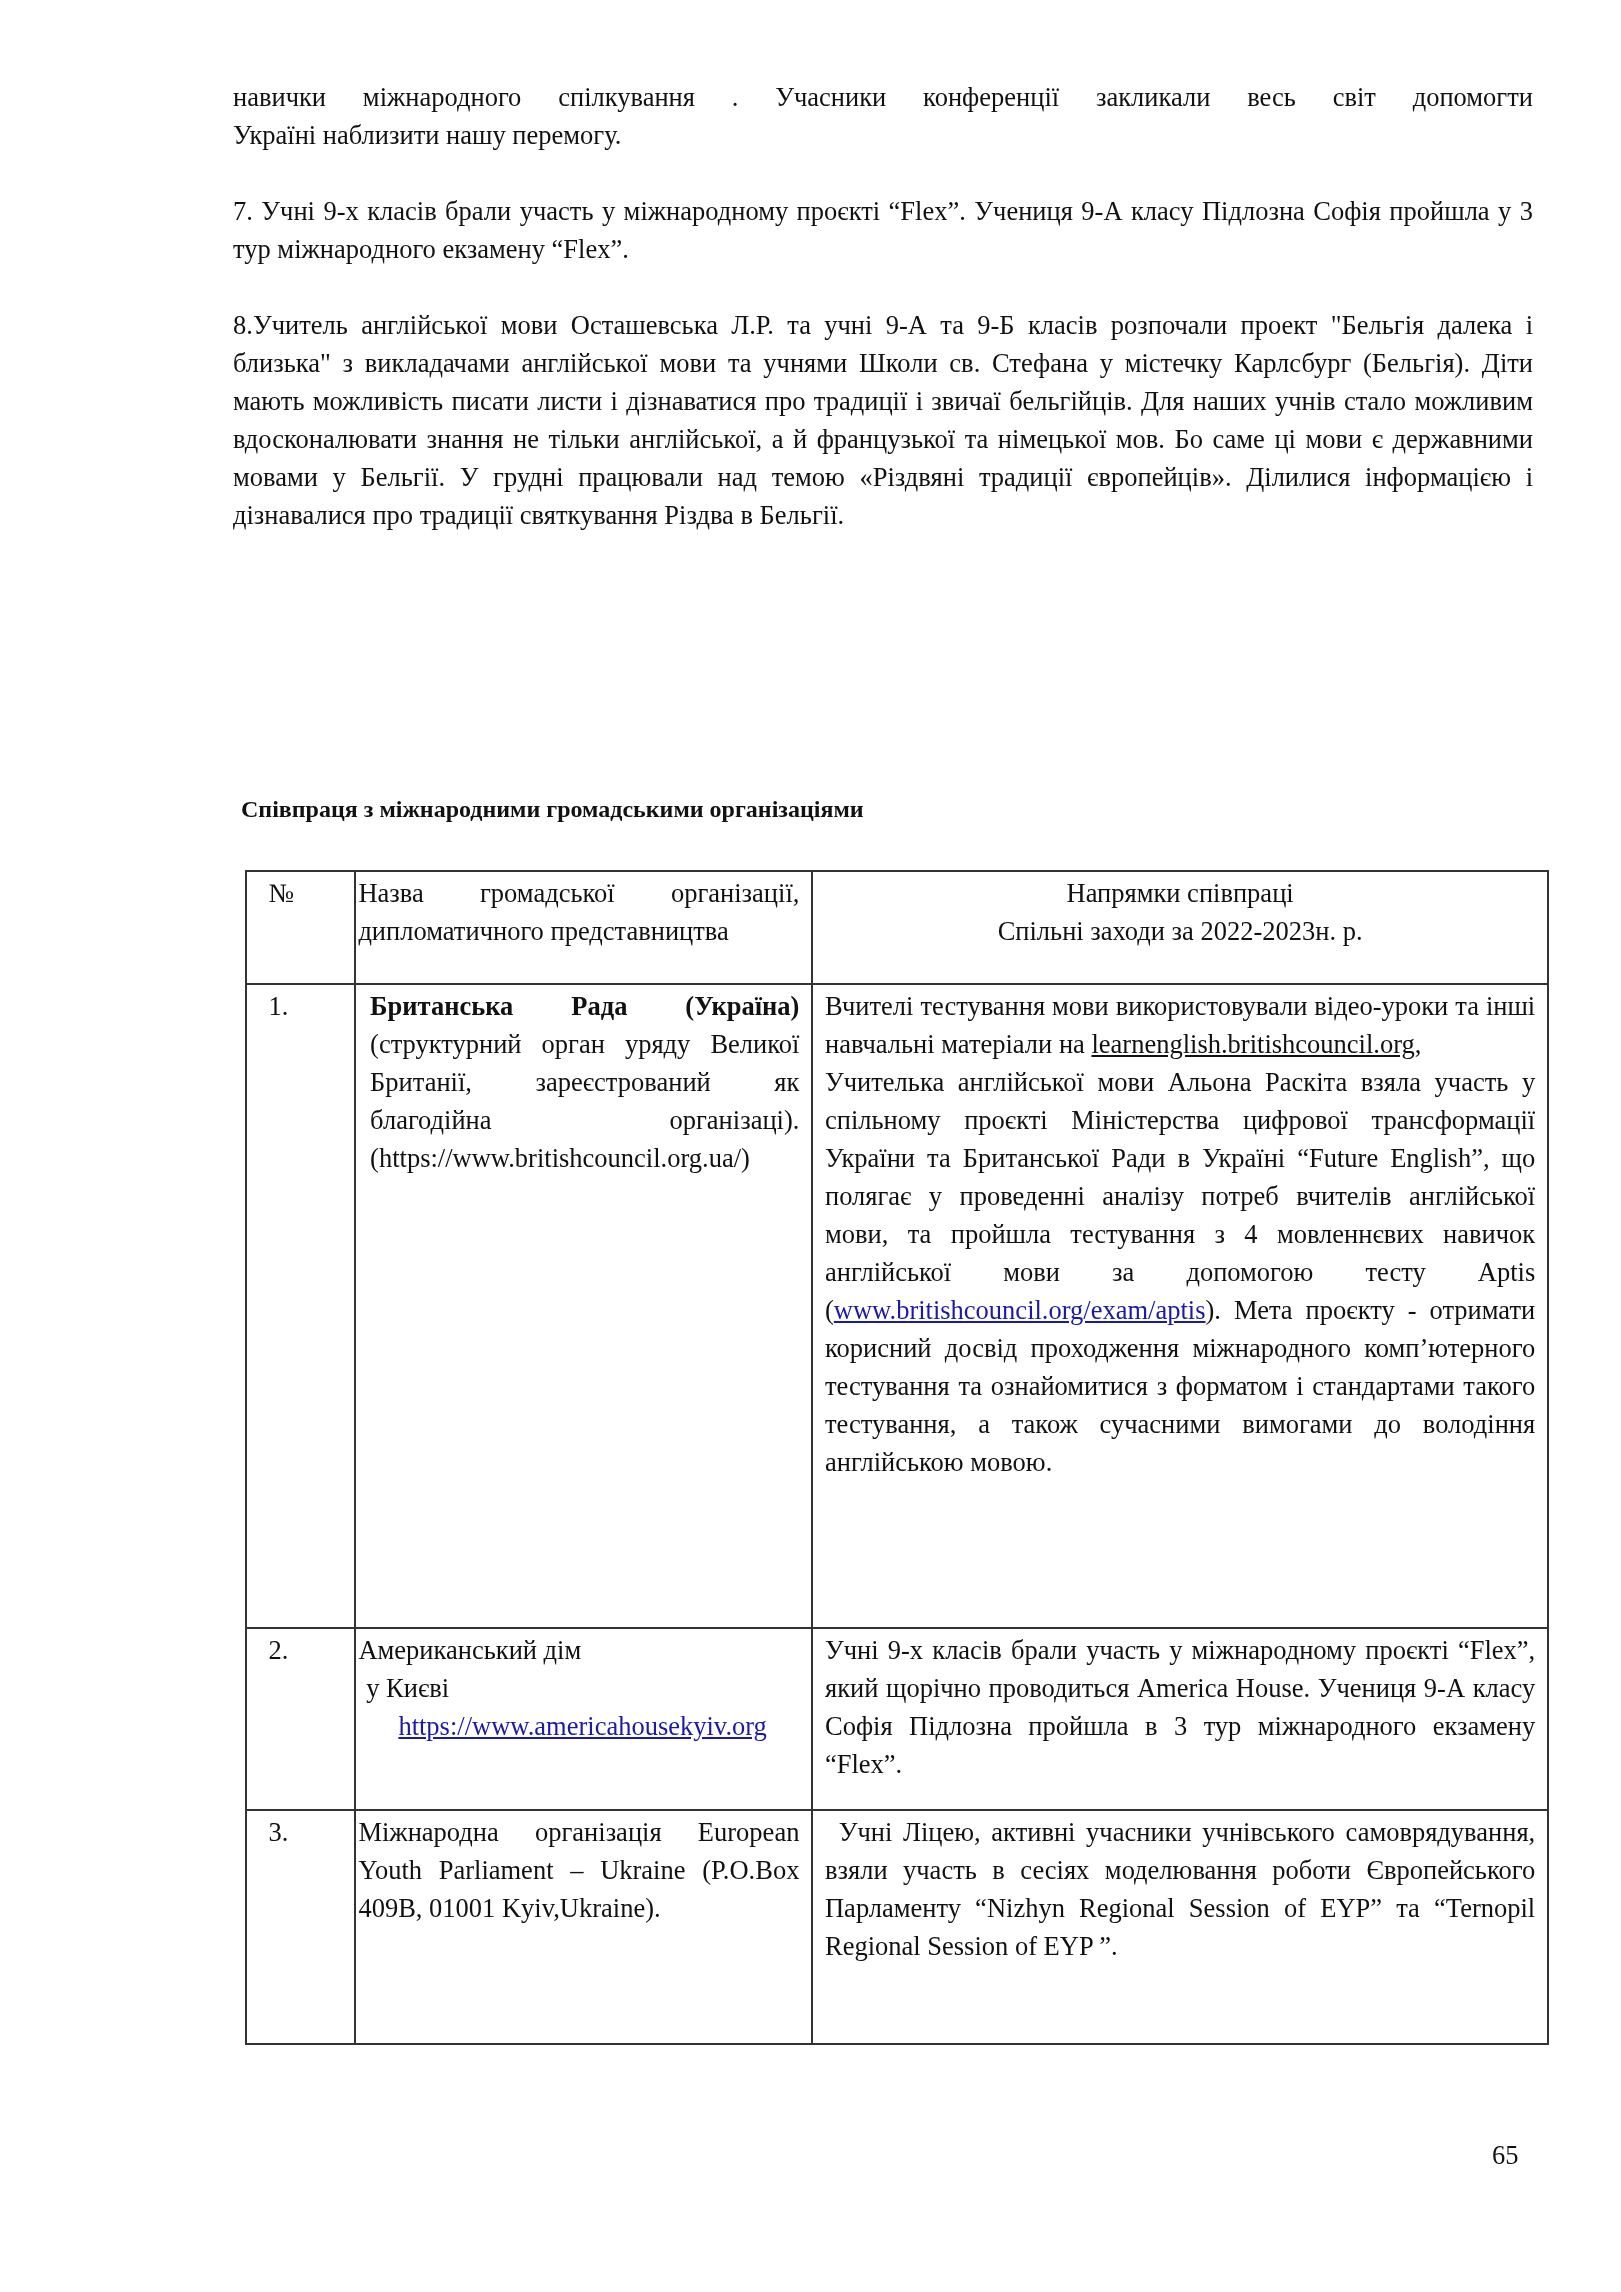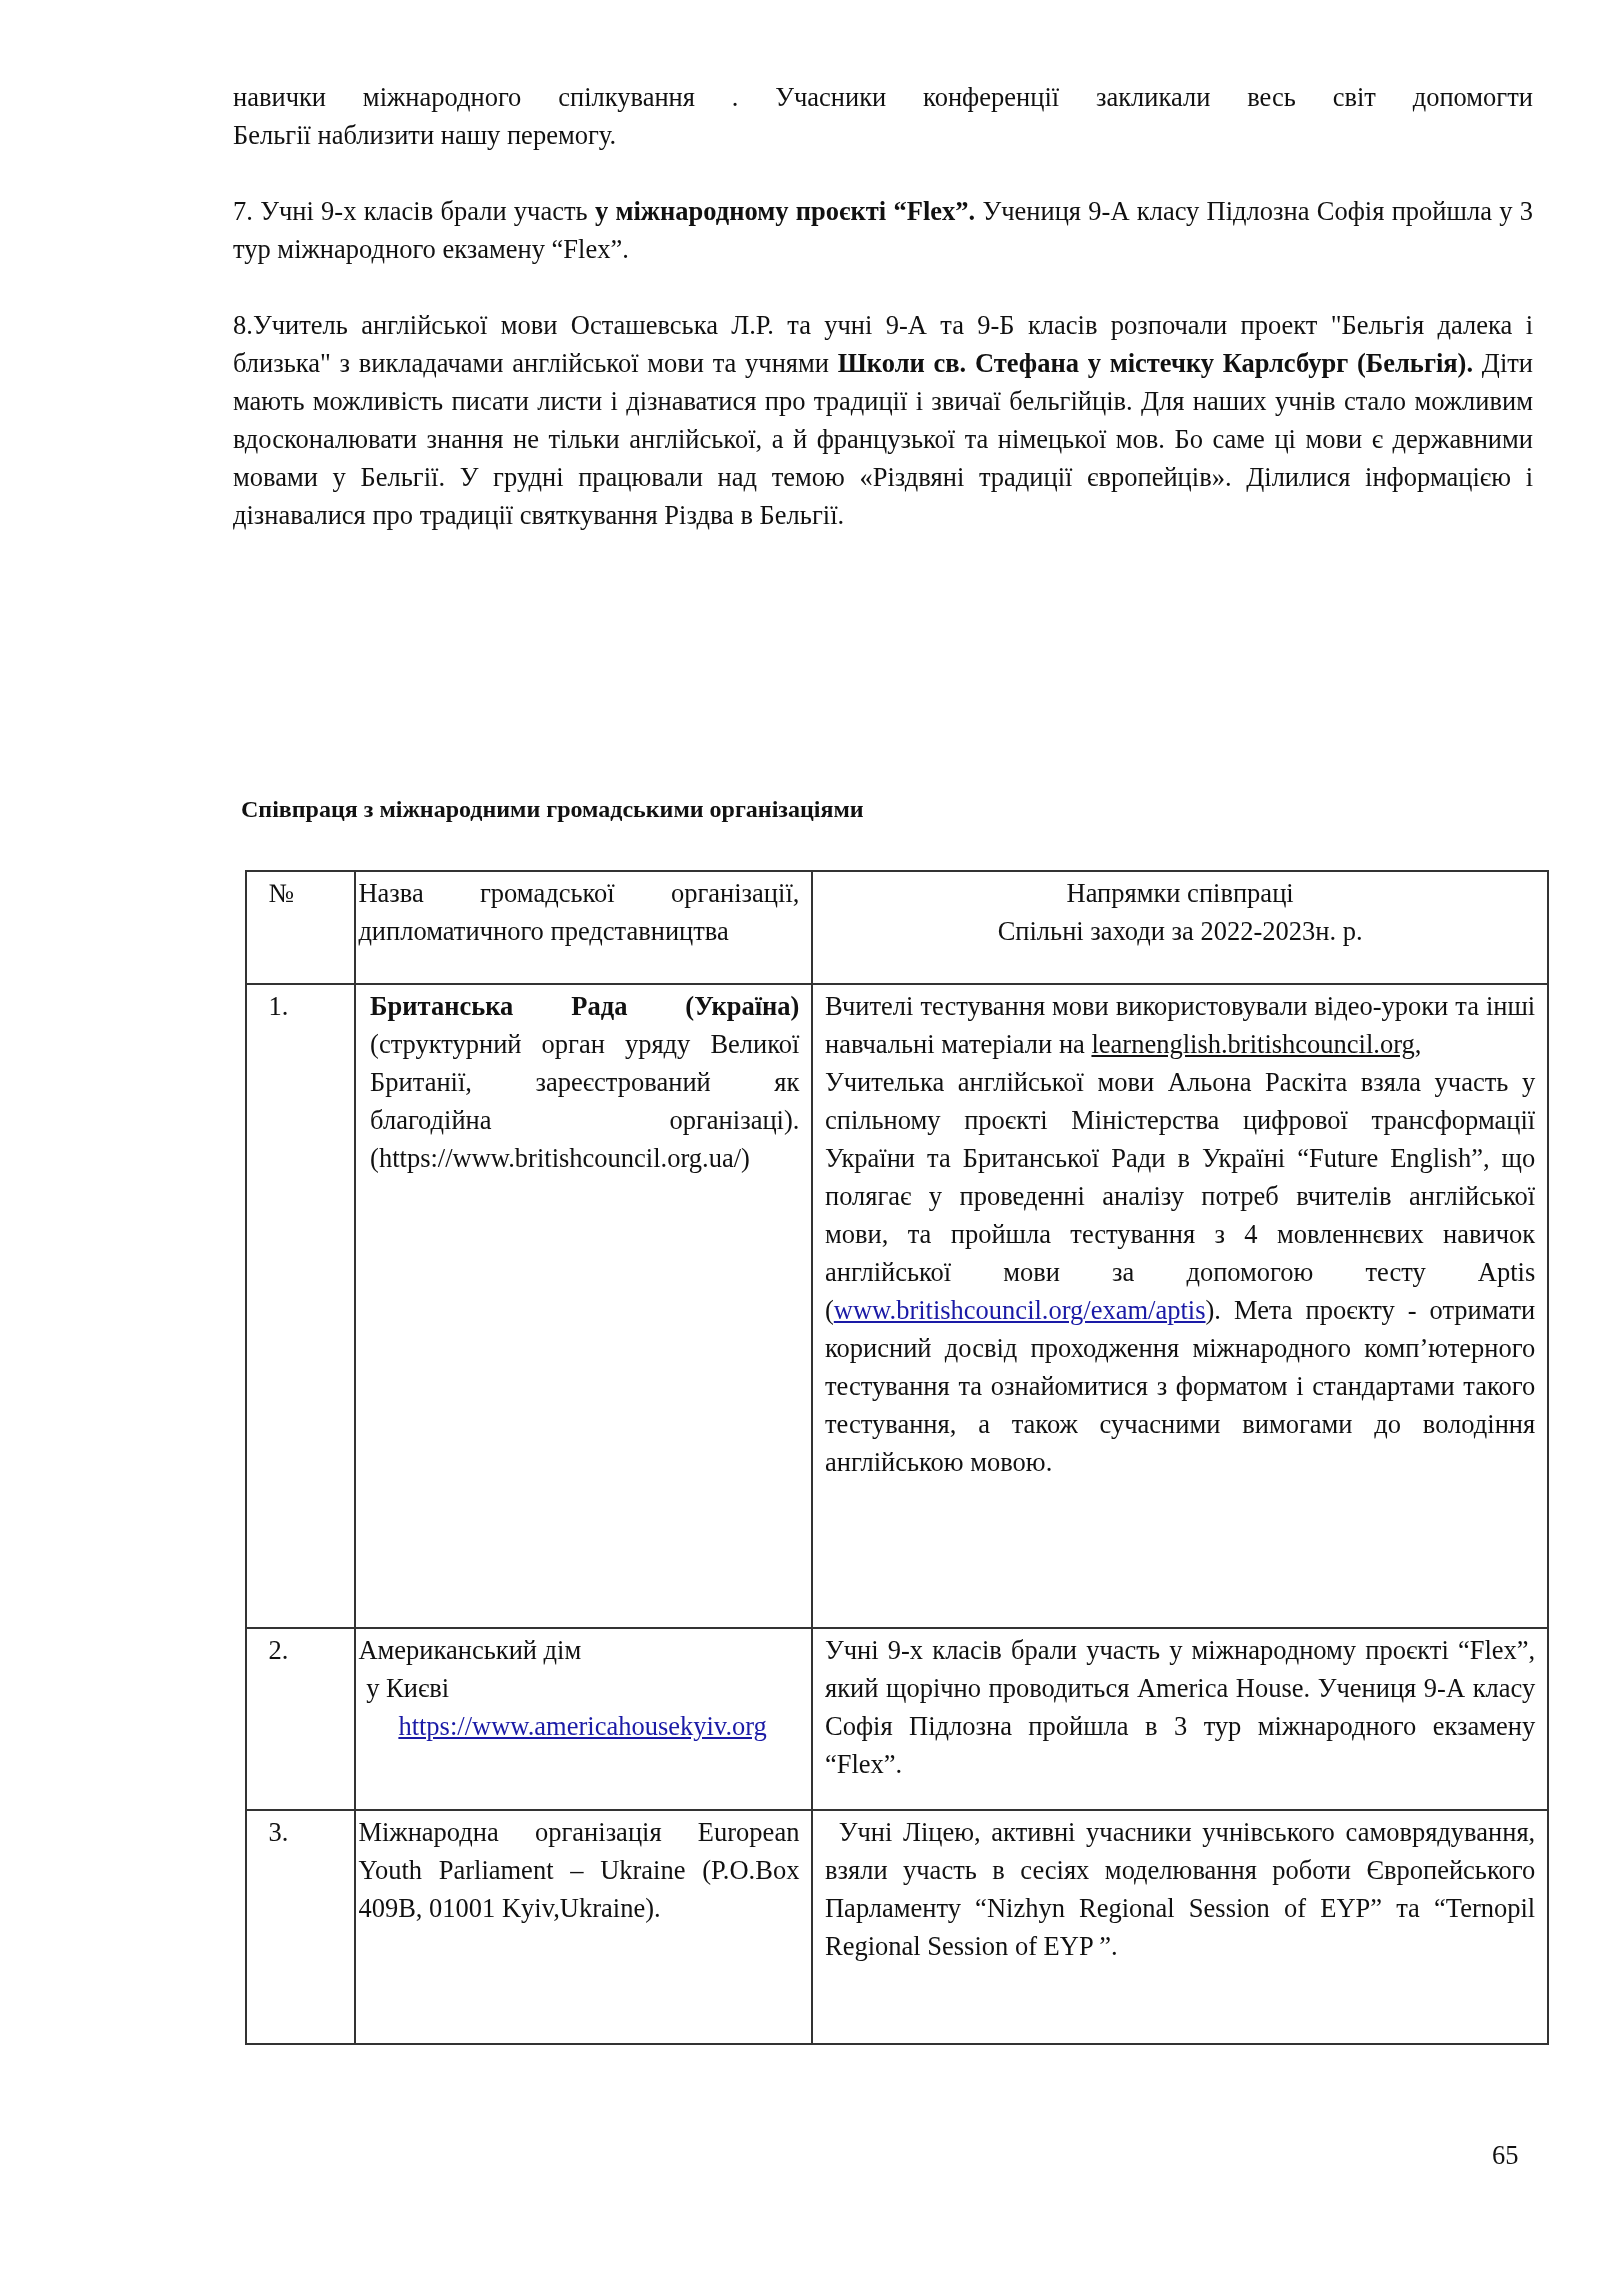--- a/index.html
+++ b/index.html
@@ -6,21 +6,21 @@
   body {
     width: 1621px; height: 2293px; position: relative; overflow: hidden;
     font-family: "Liberation Serif", "DejaVu Serif", serif;
     color: #111111; font-size: 26.5px;
   }
   .page { position: absolute; left: 0; top: 0; width: 1621px; height: 2293px; }
   .para {
     position: absolute; left: 233px; width: 1300px;
     line-height: 38px; text-align: justify; margin: 0;
   }
-  .para b { font-weight: bold; }
+  .para b { font-weight: normal; }
   .heading {
     position: absolute; left: 241px; top: 790px; margin: 0;
     font-weight: bold; font-size: 24px; line-height: 38px;
   }
   table.orgs {
     position: absolute; left: 245px; top: 870px; width: 1304px;
     border-collapse: collapse; table-layout: fixed;
   }
   table.orgs td {
     border: 2px solid #333333; vertical-align: top;
@@ -40,21 +40,21 @@
   }
   .indent { padding-left: 17.6px; }
 </style>
 </head>
 <body>
 
 <div class="page">
 
   <p class="para" style="top:78px;">
     <span class="just-line">навички міжнародного спілкування . Учасники конференції закликали весь світ  допомогти</span>
-    <span class="line">Бельгії наблизити нашу перемогу.</span>
+    <span class="line">Україні наблизити нашу перемогу.</span>
   </p>
 
   <p class="para" style="top:192px;">
     <span>7. Учні 9-х класів брали участь </span><b>у міжнародному проєкті “Flex”.</b><span> Учениця 9-А класу Підлозна Софія пройшла у 3 тур міжнародного екзамену “Flex”.</span>
   </p>
 
   <p class="para" style="top:306px;">
     <span>8.Учитель англійської мови  Осташевська Л.Р.  та учні 9-А та 9-Б класів розпочали проект "Бельгія далека і близька" з викладачами англійської мови та учнями </span><b>Школи св. Стефана у містечку Карлсбург (Бельгія).</b><span> Діти мають можливість писати листи і дізнаватися про традиції і звичаї бельгійців. Для наших учнів стало можливим вдосконалювати знання не тільки англійської, а й  французької та німецької мов. Бо саме ці мови є державними мовами у Бельгії. У грудні працювали над темою «Різдвяні традиції європейців». Ділилися інформацією і дізнавалися про традиції святкування Різдва в Бельгії.</span>
   </p>
 

